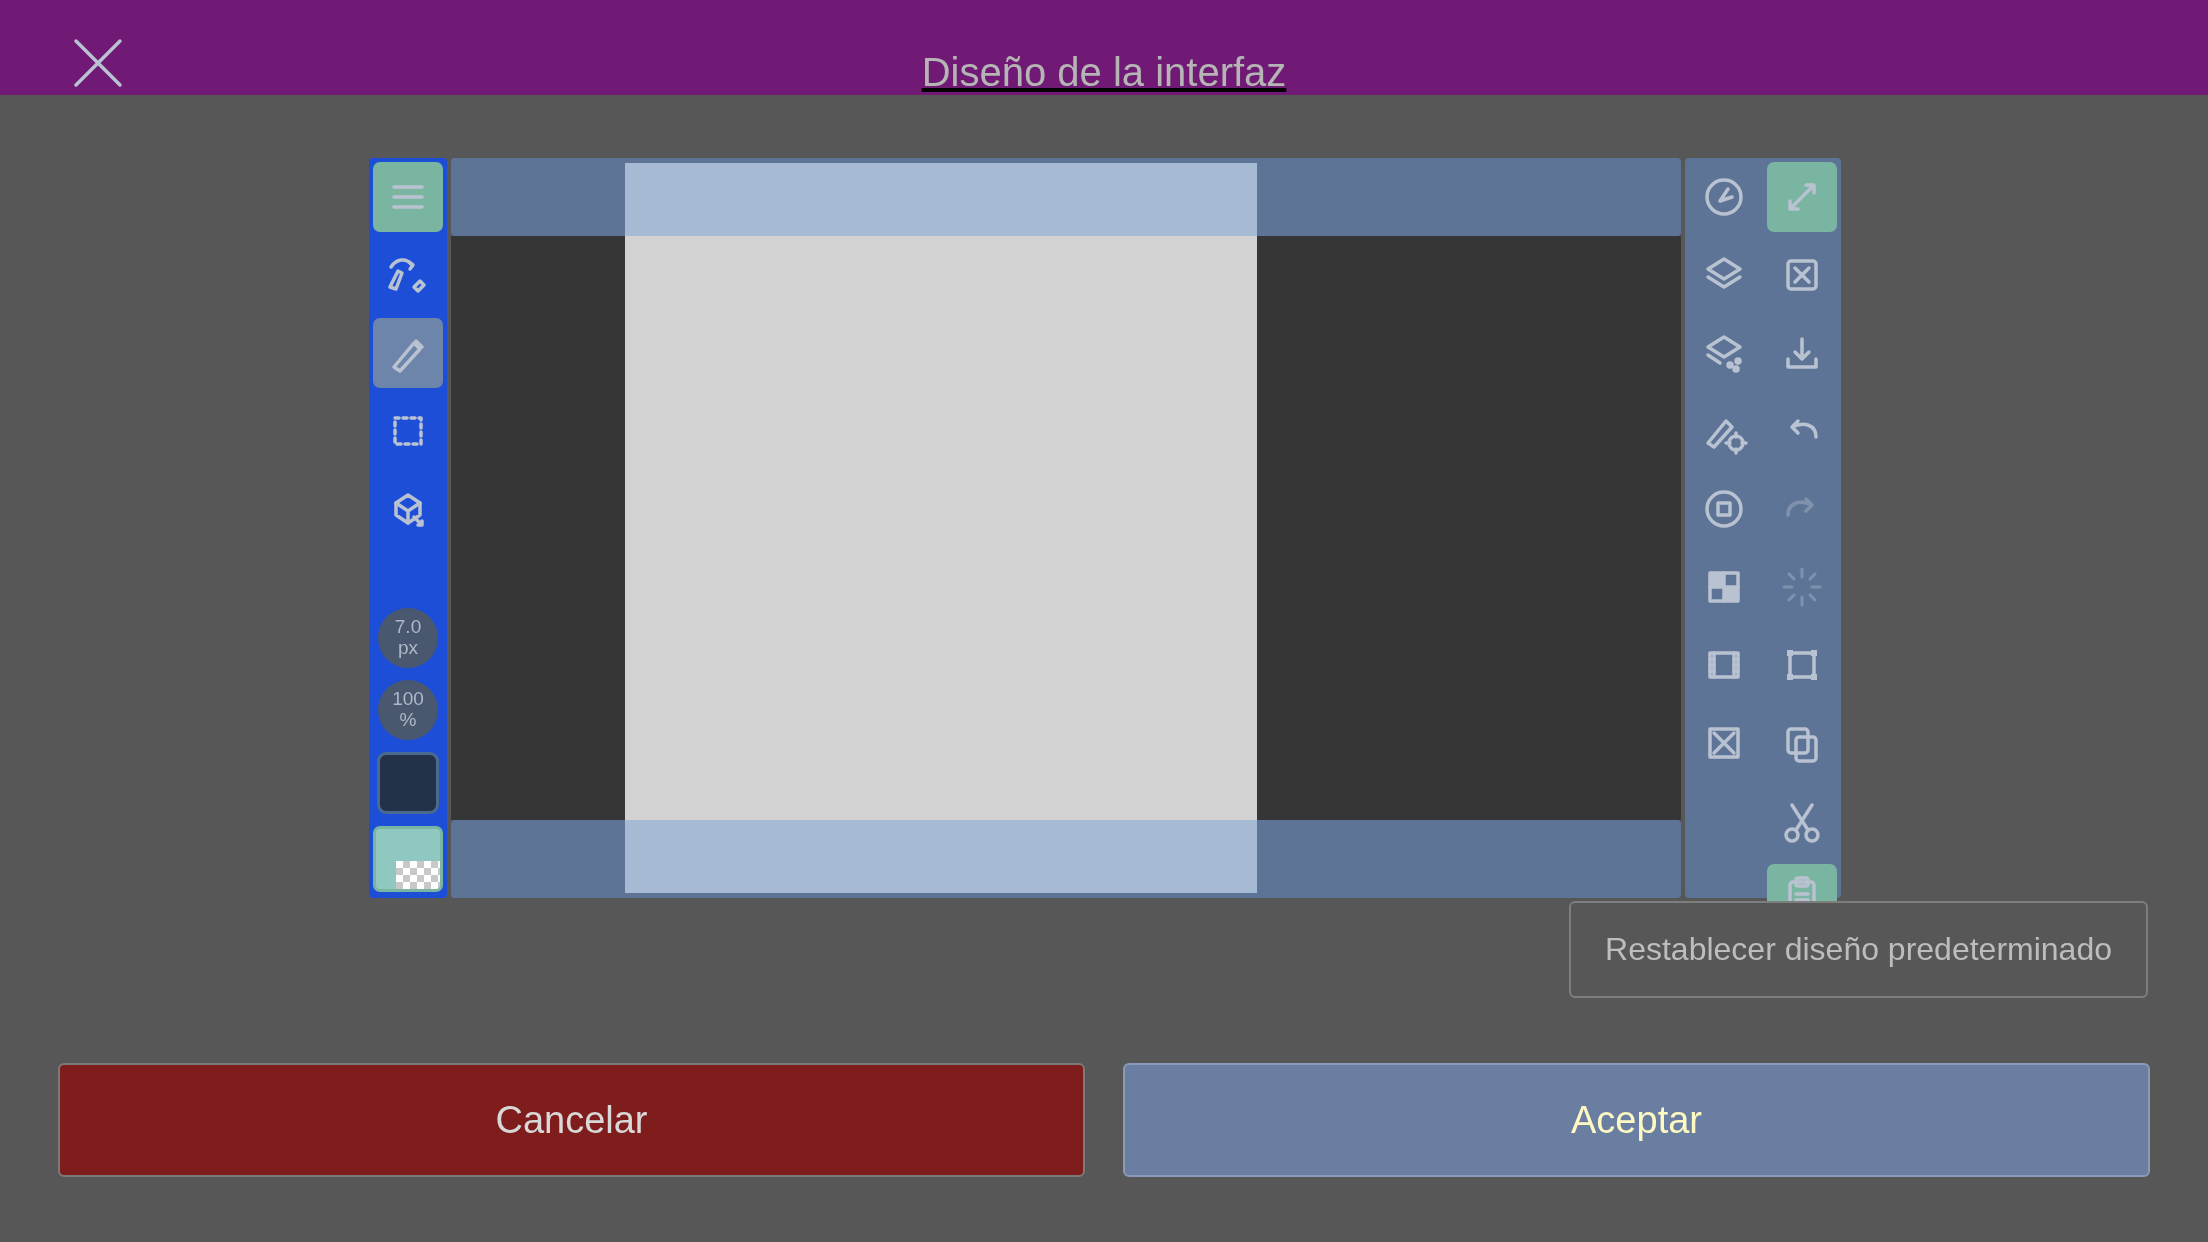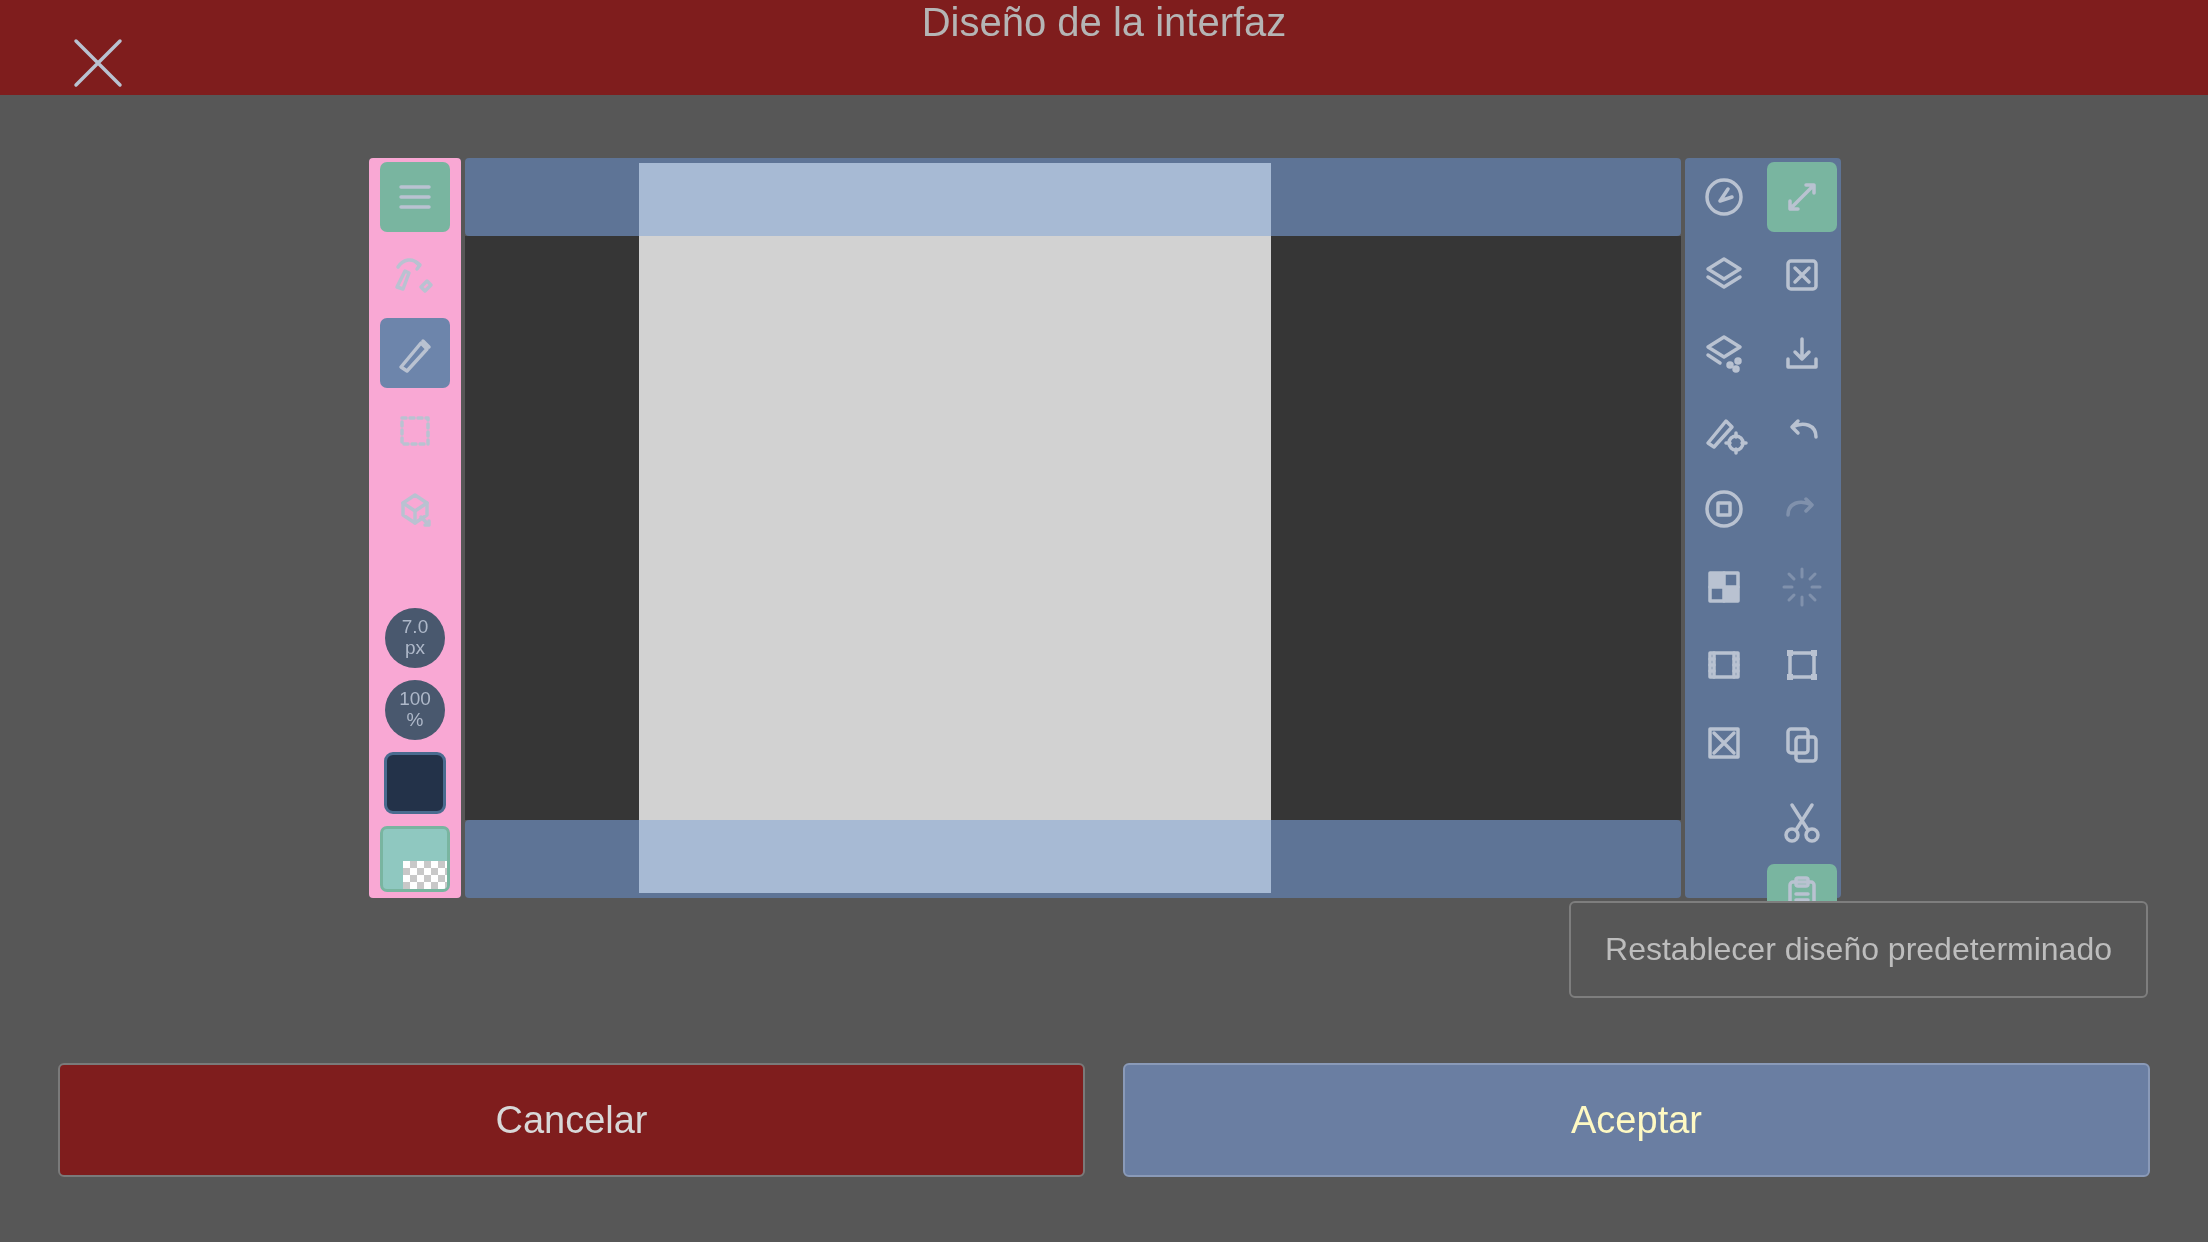--- a/index.html
+++ b/index.html
@@ -6,24 +6,25 @@
     body {
       width: 2208px;
       height: 1242px;
       background: #575757;
       font-family: -apple-system, Helvetica, Arial, sans-serif;
       overflow: hidden;
       position: relative;
     }
     .header {
       height: 95px;
-      background: #7f1d1d;
-      position: relative;
-      display: flex;
-      align-items: flex-start;
+      background: #701a75;
+      position: relative;
+      display: flex;
+      align-items: flex-end;
+      text-decoration: underline;
     }
     .close-btn {
       position: absolute;
       left: 70px;
       top: 35px;
       width: 56px;
       height: 56px;
       cursor: pointer;
     }
     .close-btn svg { width: 100%; height: 100%; }
@@ -35,22 +36,22 @@
     }
     .preview-area {
       position: absolute;
       left: 369px;
       top: 158px;
       width: 1472px;
       height: 740px;
       display: flex;
     }
     .toolbar {
-      width: 92px;
-      background: #f9a8d4;
+      width: 78px;
+      background: #1d4ed8;
       display: flex;
       flex-direction: column;
       border-radius: 4px;
     }
     .toolbar-left { margin-right: 4px; }
     .toolbar-right-wrap {
       display: flex;
       margin-left: 4px;
     }
     .toolbar-right-a { width: 78px; background: #5e7496; border-radius: 4px 0 0 4px; }

